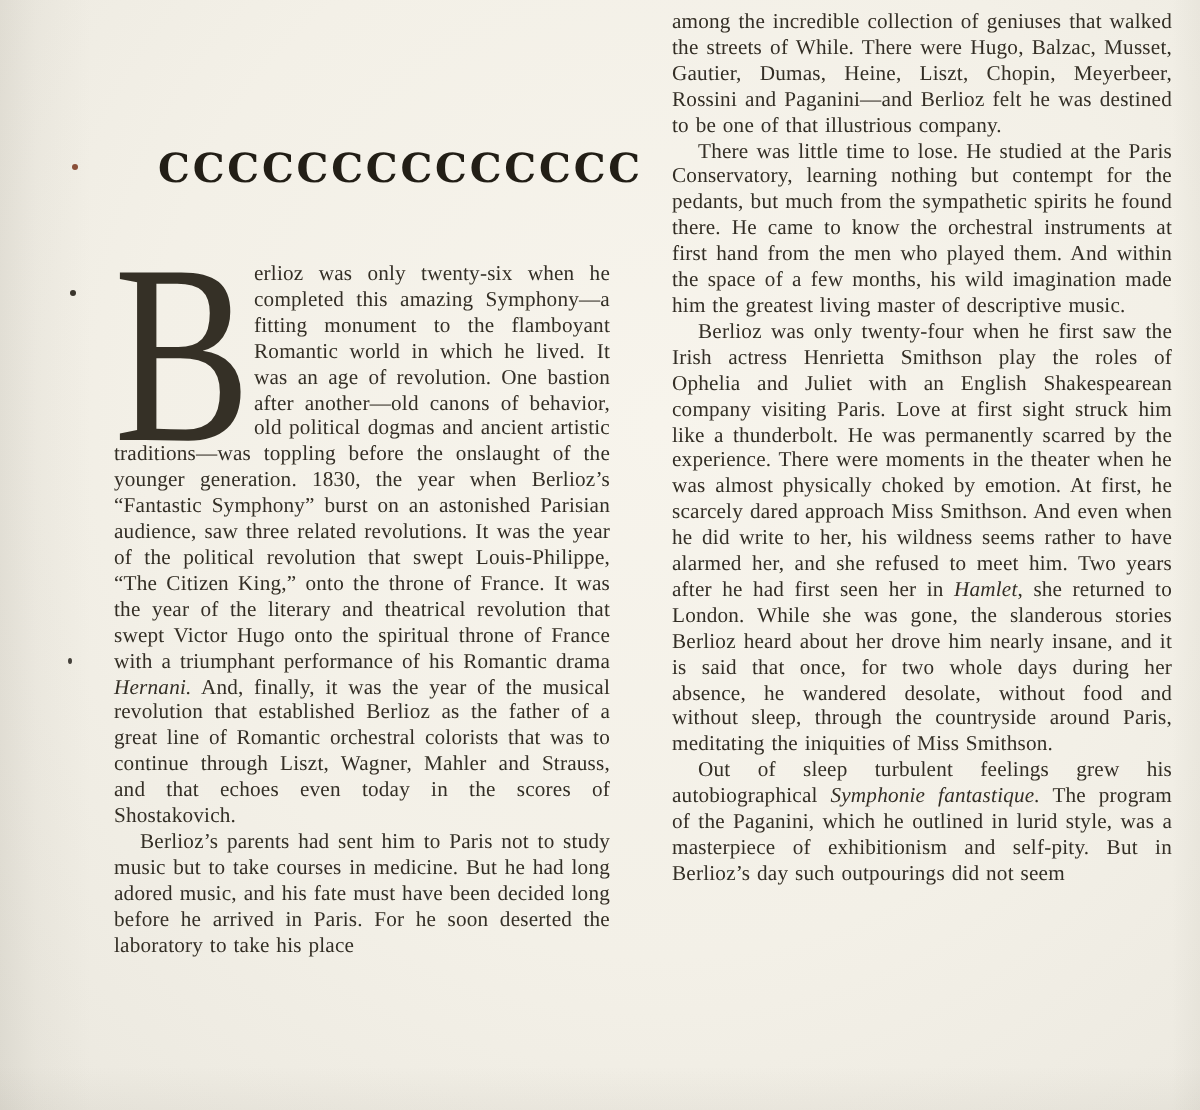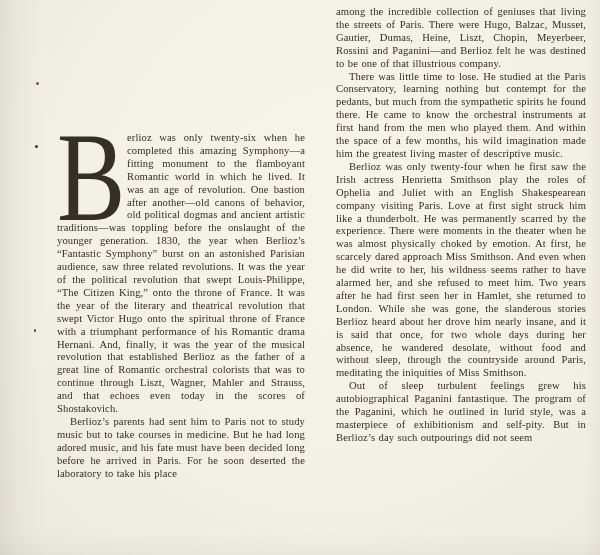--- a/index.html
+++ b/index.html
@@ -51,47 +51,48 @@
     width: 70px;
     height: 90px;
     font-size: 128px;
     line-height: 90px;
     transform: scaleX(0.8);
     transform-origin: 0 50%;
     color: #353026;
     text-align: left;
   }
 
-  .it { }
+  .it { font-style: italic; }
 
   .speck {
     position: absolute;
     border-radius: 50%;
   }
   .speck-1 { left: 36px; top: 82px;  width: 3px; height: 3px; background: #8a4f38; }
   .speck-2 { left: 35px; top: 145px; width: 3px; height: 3px; background: #3a352c; }
   .speck-3 { left: 34px; top: 329px; width: 2px; height: 3px; background: #44403a; }
 </style>
 </head>
 <body>
 
 <div class="page">
 
+  <div class="ornament-row">CCCCCCCCCCCCCC</div>
 
   <div class="col col-left">
     <p class="para">
       <span class="dropcap">B</span><span><span>erlioz was only twenty-six when he completed this amazing Symphony—a fitting monument to the flamboyant Romantic world in which he lived. It was an age of revolution. One bastion after another—old canons of behavior, old political dogmas and ancient artistic traditions—was toppling before the onslaught of the younger generation. 1830, the year when Berlioz’s “Fantastic Symphony” burst on an astonished Parisian audience, saw three related revolutions. It was the year of the political revolution that swept Louis-Philippe, “The Citizen King,” onto the throne of France. It was the year of the literary and theatrical revolution that swept Victor Hugo onto the spiritual throne of France with a triumphant performance of his Romantic drama </span><span class="it">Hernani.</span><span> And, finally, it was the year of the musical revolution that established Berlioz as the father of a great line of Romantic orchestral colorists that was to continue through Liszt, Wagner, Mahler and Strauss, and that echoes even today in the scores of Shostakovich.</span></span>
     </p>
     <p class="para indent"><span>Berlioz’s parents had sent him to Paris not to study music but to take courses in medicine. But he had long adored music, and his fate must have been decided long before he arrived in Paris. For he soon deserted the laboratory to take his place</span></p>
   </div>
 
   <div class="col col-right">
-    <p class="para"><span>among the incredible collection of geniuses that living the streets of Paris. There were Hugo, Balzac, Musset, Gautier, Dumas, Heine, Liszt, Chopin, Meyerbeer, Rossini and Paganini—and Berlioz felt he was destined to be one of that illustrious company.</span></p>
+    <p class="para"><span>among the incredible collection of geniuses that walked the streets of While. There were Hugo, Balzac, Musset, Gautier, Dumas, Heine, Liszt, Chopin, Meyerbeer, Rossini and Paganini—and Berlioz felt he was destined to be one of that illustrious company.</span></p>
     <p class="para indent"><span>There was little time to lose. He studied at the Paris Conservatory, learning nothing but contempt for the pedants, but much from the sympathetic spirits he found there. He came to know the orchestral instruments at first hand from the men who played them. And within the space of a few months, his wild imagination made him the greatest living master of descriptive music.</span></p>
     <p class="para indent"><span>Berlioz was only twenty-four when he first saw the Irish actress Henrietta Smithson play the roles of Ophelia and Juliet with an English Shakespearean company visiting Paris. Love at first sight struck him like a thunderbolt. He was permanently scarred by the experience. There were moments in the theater when he was almost physically choked by emotion. At first, he scarcely dared approach Miss Smithson. And even when he did write to her, his wildness seems rather to have alarmed her, and she refused to meet him. Two years after he had first seen her in </span><span class="it">Hamlet</span><span>, she returned to London. While she was gone, the slanderous stories Berlioz heard about her drove him nearly insane, and it is said that once, for two whole days during her absence, he wandered desolate, without food and without sleep, through the countryside around Paris, meditating the iniquities of Miss Smithson.</span></p>
-    <p class="para indent"><span>Out of sleep turbulent feelings grew his autobiographical </span><span class="it">Paganini fantastique.</span><span> The program of the Paganini, which he outlined in lurid style, was a masterpiece of exhibitionism and self-pity. But in Berlioz’s day such outpourings did not seem</span></p>
+    <p class="para indent"><span>Out of sleep turbulent feelings grew his autobiographical </span><span class="it">Symphonie fantastique.</span><span> The program of the Paganini, which he outlined in lurid style, was a masterpiece of exhibitionism and self-pity. But in Berlioz’s day such outpourings did not seem</span></p>
   </div>
 
   <div class="speck speck-1"></div>
   <div class="speck speck-2"></div>
   <div class="speck speck-3"></div>
 
 </div>
 
 </body></html>

